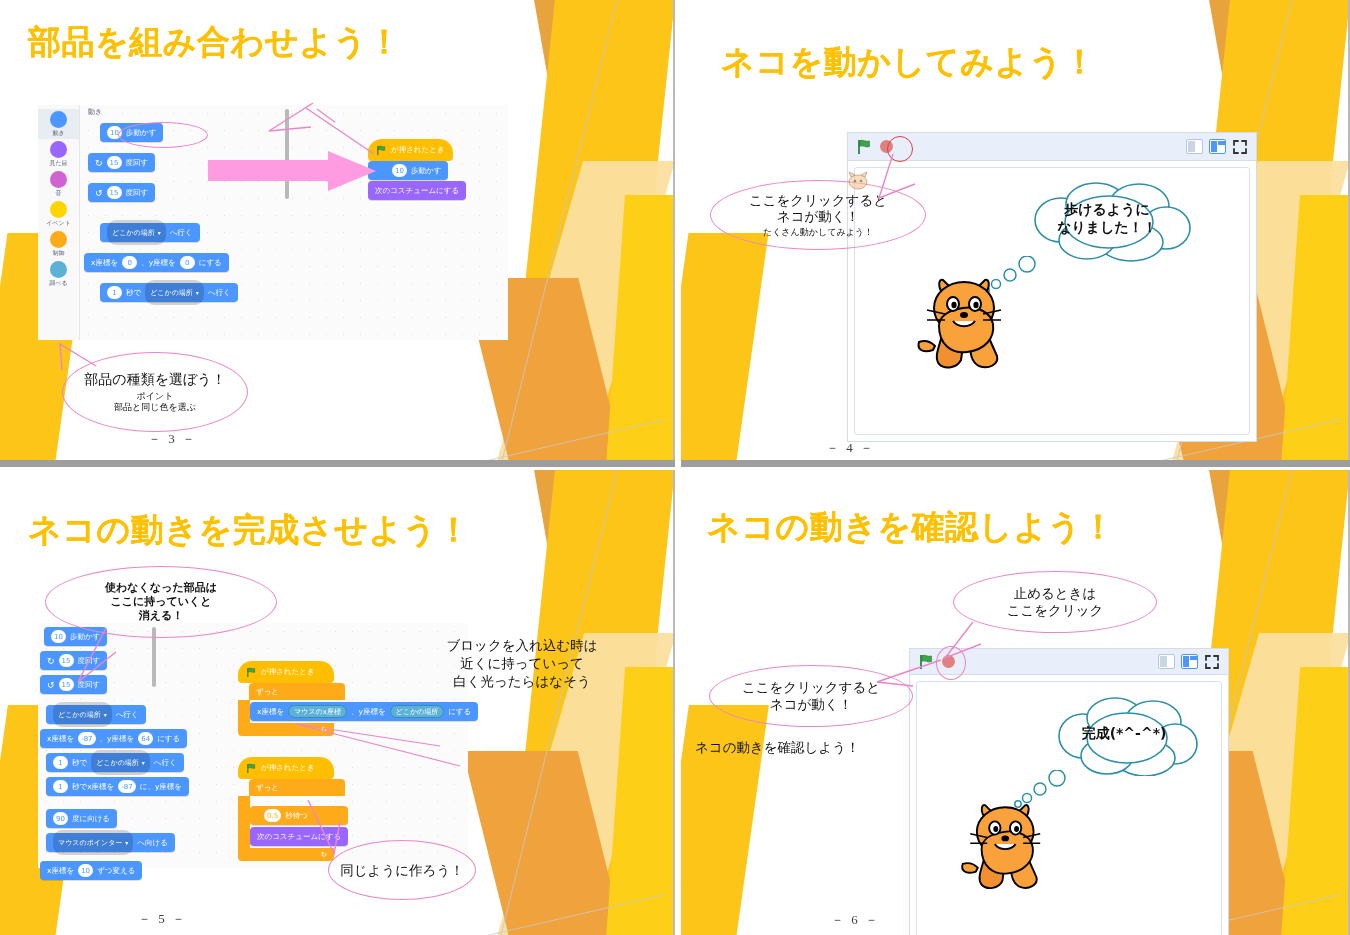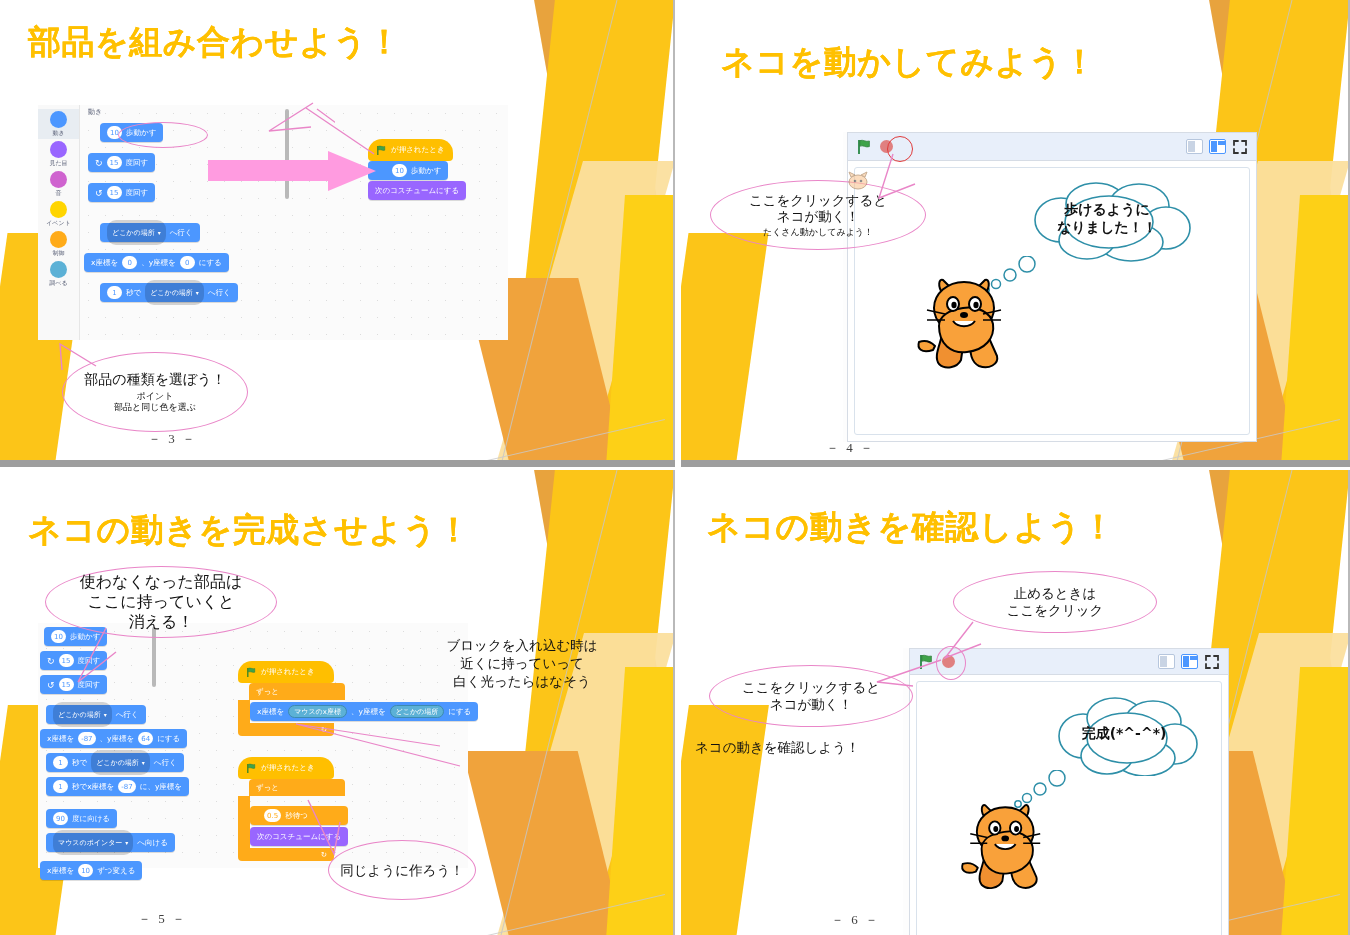--- a/index.html
+++ b/index.html
@@ -608,21 +608,21 @@
                 </div>
               </div>
             </div>
             <div class="cfoot" style="width:96px;">↻</div>
           </div>
         </div>
       </div>
     </div>
 
     <div class="callout" style="left:45px; top:96px; width:232px; height:72px;">
-      <span style="font-size:16px; white-space:pre-line;">使わなくなった部品は
+      <span style="font-size:11px; white-space:pre-line;font-weight:bold;">使わなくなった部品は
 ここに持っていくと
 消える！</span>
     </div>
     <svg class="tail" style="left:72px; top:156px;" width="56" height="62" viewBox="0 0 56 62">
       <path d="M34 2 L6 56 L44 26" fill="none" stroke="#e986c8" stroke-width="1.4"></path>
     </svg>
 
     <div class="plaintext" style="left:392px; top:166px; width:260px; font-size:13.5px;">ブロックを入れ込む時は
 近くに持っていって
 白く光ったらはなそう</div>

